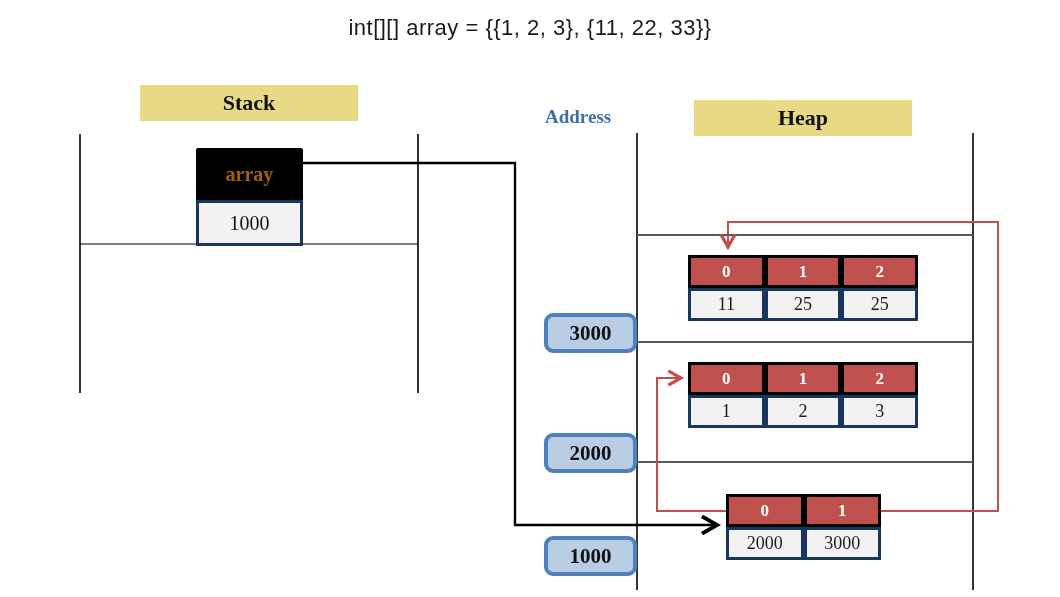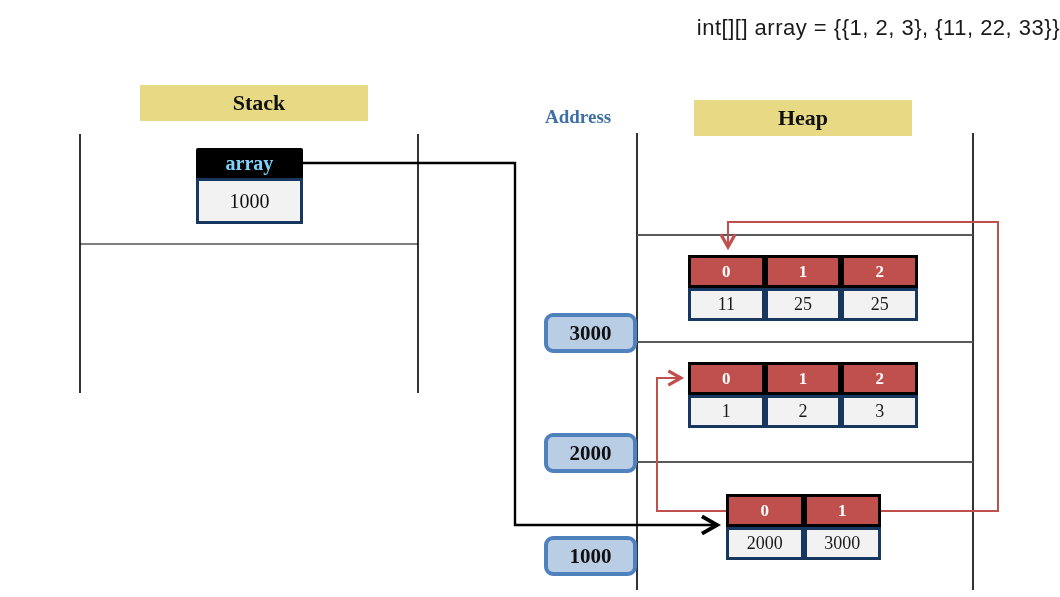--- a/index.html
+++ b/index.html
@@ -2,40 +2,40 @@
 <html><head>
 <meta charset="utf-8">
 <style>
   html,body { margin:0; padding:0; background:#ffffff; }
   #canvas {
     position:relative; width:1060px; height:597px; background:#ffffff;
     font-family:"Liberation Serif","DejaVu Serif",serif; overflow:hidden;
   }
   .abs { position:absolute; }
   #title {
-    top:15px; left:0; width:1060px; text-align:right;
+    top:15px; left:0; width:1060px; text-align:center;
     font-family:"Liberation Sans","DejaVu Sans",sans-serif;
     font-size:22px; letter-spacing:0.5px; color:#1a1a1a;
   }
   .section-label {
     width:218px; height:36px; background:#E8D985;
     display:flex; align-items:center; justify-content:center;
     font-size:22px; font-weight:bold; color:#111;
   }
-  #stack-label { left:140px; top:85px;padding-left:10px; }
+  #stack-label { left:140px; top:85px; }
   #heap-label  { left:694px; top:100px; }
   #address-label {
     left:545px; top:106px; width:92px; text-align:left;
     font-size:19px; font-weight:bold; color:#3E6FA6;
   }
   #lines { left:0; top:0; }
   
   #var-box { left:196px; top:148px; width:107px; }
   #var-name {
-    height:30px; background:#000000; color:#7dd3fc;
+    height:52px; background:#000000; color:#a16207;
     display:flex; align-items:center; justify-content:center;
     font-size:20px; font-weight:bold; border-radius:2px 2px 0 0;
   }
   #var-value {
     height:46px; background:#F2F2F2; border:3px solid #17375E;
     box-sizing:border-box; display:flex; align-items:center; justify-content:center;
     font-size:20px; color:#111;
   }
   
   .addr-box {

